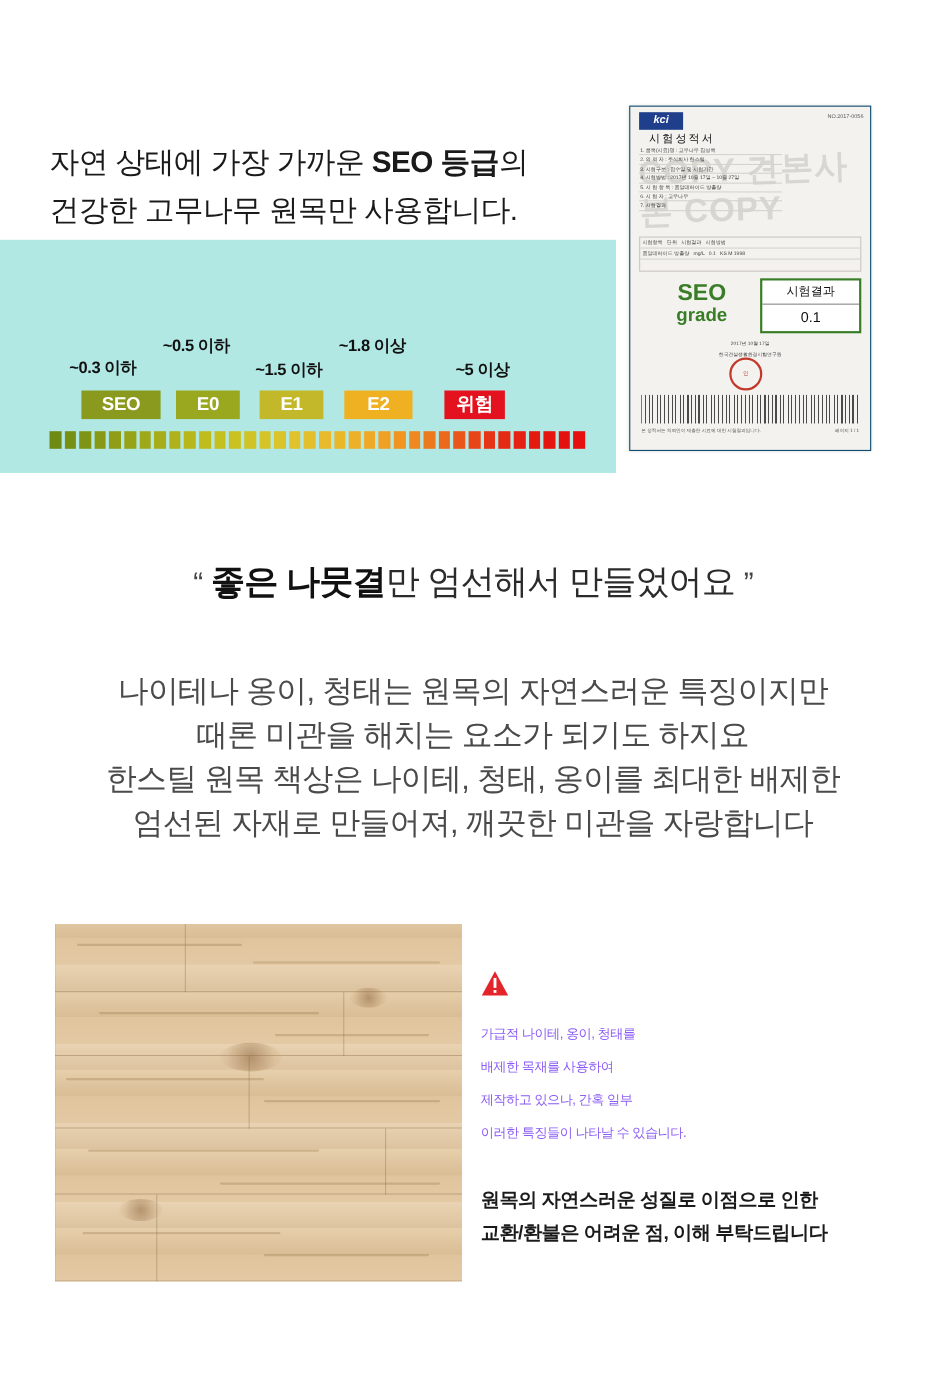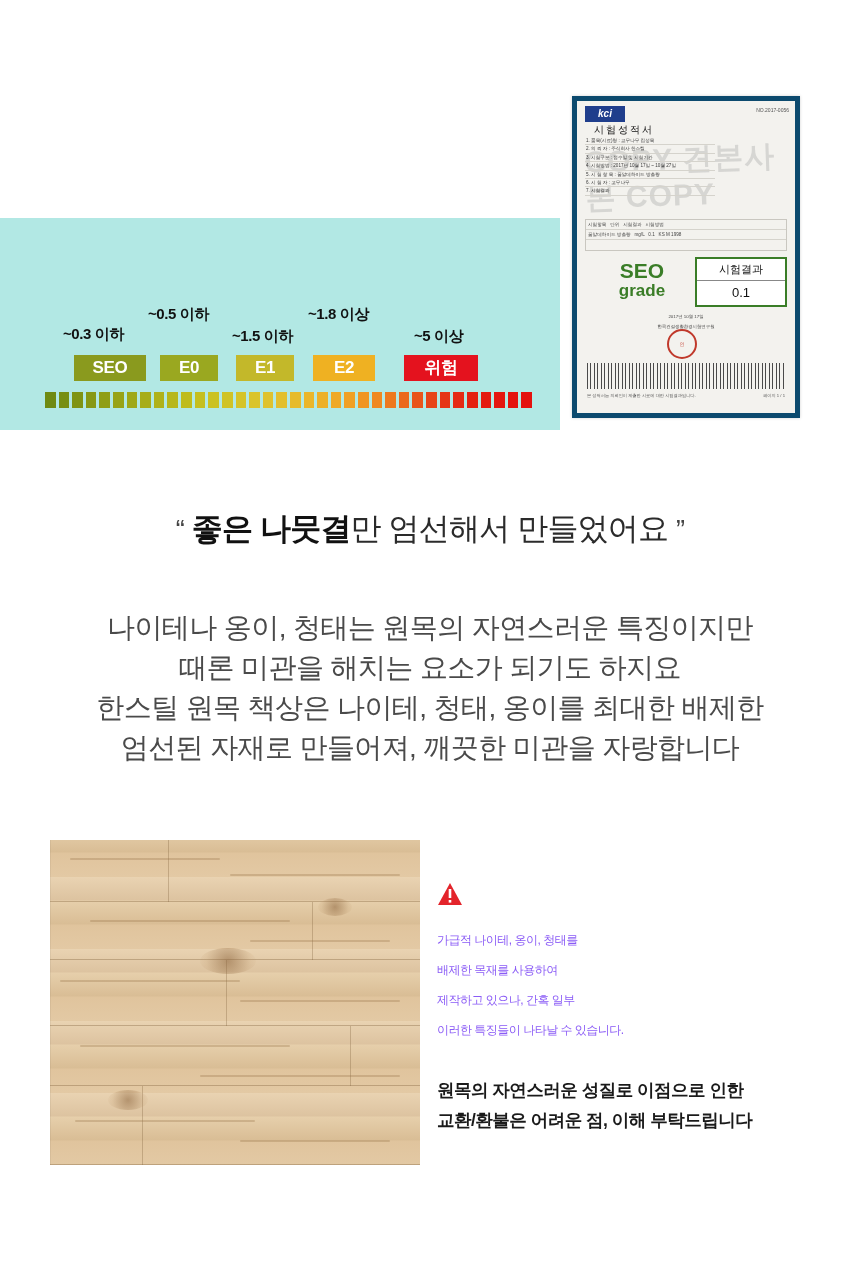--- a/index.html
+++ b/index.html
@@ -97,21 +97,21 @@
   }
 
   
   .cert {
     position: absolute;
     left: 572px;
     top: 96px;
     width: 218px;
     height: 312px;
     background: #f3f2ee;
-    border: 5px solid #0c4a6e;
+    border: 1px solid #0c4a6e;
     box-shadow: 0 0 3px rgba(0,0,0,0.18);
     overflow: hidden;
   }
   .cert-kci {
     position: absolute;
     left: 8px; top: 5px;
     width: 40px; height: 16px;
     background: #1f3e8c;
     color: #fff;
     font-size: 10px;
@@ -347,35 +347,39 @@
     color: #1a1a1a;
     font-weight: bold;
     letter-spacing: -0.5px;
   }
 </style>
 </head>
 <body>
 
 <div class="seo-section">
 
+  <div class="seo-headline">
+    <span>자연 상태에 가장 가까운 </span><b>SEO 등급</b><span>의</span><br>
+    <span>건강한 고무나무 원목만 사용합니다.</span>
+  </div>
 
   <div class="mint-band"></div>
 
 
   <div class="scale-label" style="left:63px; top:325px;">~0.3 이하</div>
   <div class="scale-label" style="left:148px; top:305px;">~0.5 이하</div>
   <div class="scale-label" style="left:232px; top:327px;">~1.5 이하</div>
   <div class="scale-label" style="left:308px; top:305px;">~1.8 이상</div>
   <div class="scale-label" style="left:414px; top:327px;">~5 이상</div>
 
   <div class="chip" style="left:74px;  top:355px; width:72px; background:#8a9a1e;">SEO</div>
   <div class="chip" style="left:160px; top:355px; width:58px; background:#9aa820;">E0</div>
   <div class="chip" style="left:236px; top:355px; width:58px; background:#c3b82a;">E1</div>
   <div class="chip" style="left:313px; top:355px; width:62px; background:#efb122;">E2</div>
-  <div class="chip" style="left:404px; top:355px; width:74px; background:#e4121e;">위험</div>
+  <div class="chip" style="left:404px; top:355px; width:55px; background:#e4121e;">위험</div>
 
   <div class="dot-bar">
     <span style="background:#6f8a12"></span>
       <span style="background:#778f13"></span>
     <span style="background:#7f9414"></span>
       <span style="background:#879915"></span>
     <span style="background:#8f9e16"></span>
       <span style="background:#97a317"></span>
     <span style="background:#9fa818"></span>
       <span style="background:#a7ad19"></span>

